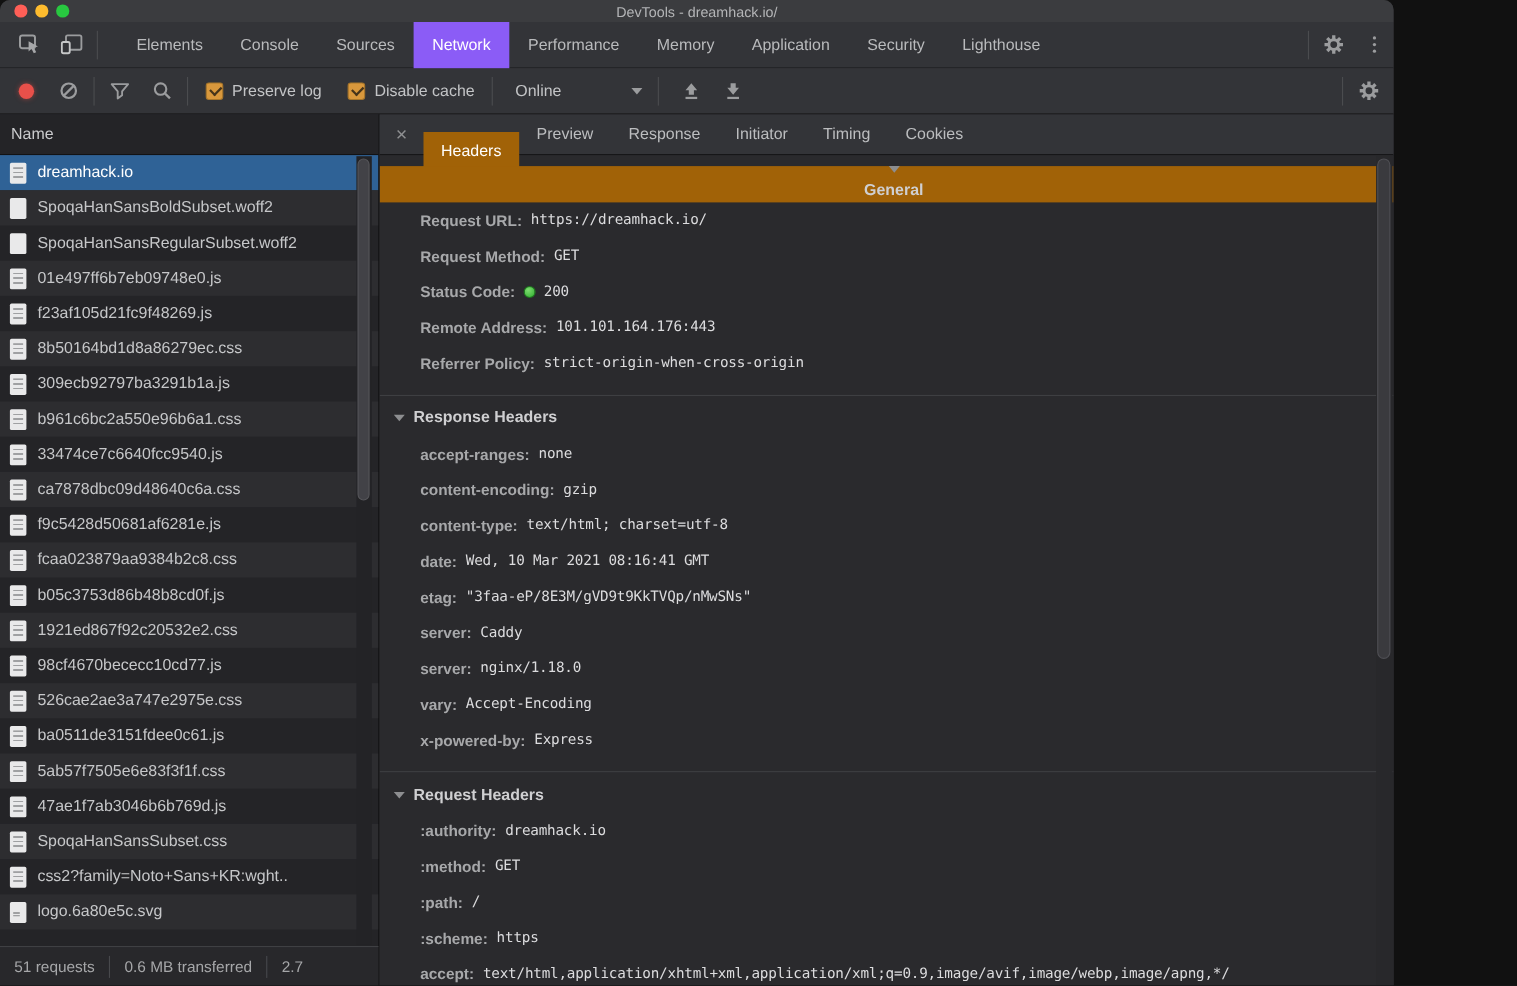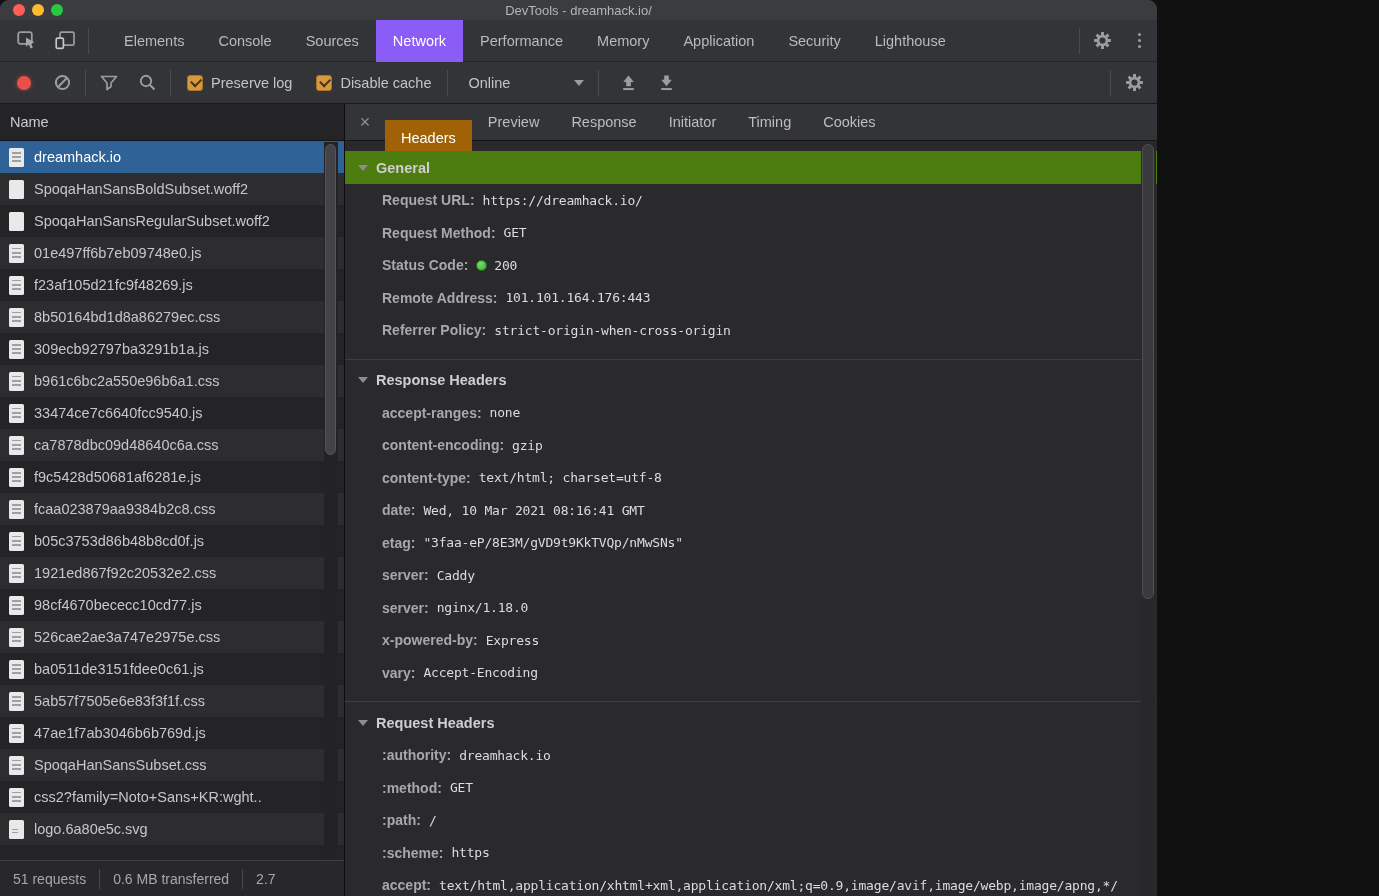--- a/index.html
+++ b/index.html
@@ -1,16 +1,16 @@
 <!DOCTYPE html>
 <html><head>
 <meta charset="utf-8">
 <style>
   html,body{margin:0;padding:0;background:#111;}
-  .window{width:1157px;height:896px;background:#2a2a2d;border-radius:9px 9px 0 0;overflow:hidden;
+  .window{width:1267px;height:896px;background:#2a2a2d;border-radius:9px 9px 0 0;overflow:hidden;
           font-family:"Liberation Sans",sans-serif;position:relative;}
   
   .titlebar{height:20px;background:#3b3c3f;display:flex;align-items:center;justify-content:center;
             position:relative;color:#b4b5b7;font-size:13px;}
   .lights{position:absolute;left:13px;top:4px;display:flex;gap:7px;}
   .light{width:12px;height:12px;border-radius:50%;}
   .light.red{background:#ff5f57;}.light.yellow{background:#febc2e;}.light.green{background:#28c840;}
   
   .tabbar{height:42px;background:#333438;display:flex;align-items:center;border-bottom:1px solid #232427;box-sizing:border-box;}
   .tb-icon{width:38px;height:32px;display:flex;align-items:center;justify-content:center;}
@@ -58,21 +58,21 @@
   .right{flex:1;display:flex;flex-direction:column;background:#2a2a2d;position:relative;overflow:hidden;}
   .detail-tabbar{height:37px;background:#333438;display:flex;align-items:center;border-bottom:1px solid #161618;box-sizing:border-box;}
   .close-x{width:40px;text-align:center;color:#8f9092;font-size:18px;line-height:37px;}
   .dtab{padding:0 16px;height:37px;line-height:37px;font-size:14.5px;color:#bcbdbf;}
   .dtab.active{background:#a16207;color:#fff;margin-top:16px;}
   .detail-content{flex:1;overflow:hidden;padding-top:10px;}
   .section + .section{margin-top:12px;border-top:1px solid #3e3f42;}
   .sec-head{display:flex;align-items:center;height:33px;padding-left:13px;color:#cfcfd1;
             font-weight:bold;font-size:14.5px;gap:8px;}
   .section + .section .sec-head{margin-top:4px;}
-  .sec-head.hl{background:#4d7c0f;}
+  .sec-head.hl{background:#a16207;flex-direction:column;}
   .tri{width:0;height:0;border-left:5px solid transparent;border-right:5px solid transparent;border-top:6px solid #8d8e90;}
   .kv{height:32.5px;display:flex;align-items:center;padding-left:37px;white-space:nowrap;overflow:hidden;}
   .k{color:#a7a8aa;font-weight:bold;font-size:14px;margin-right:8px;}
   .v{color:#dcdcde;font-family:"DejaVu Sans Mono",monospace;font-size:13px;letter-spacing:-0.2px;}
   .dot{width:11px;height:11px;border-radius:50%;margin-right:7px;border:1px solid #1f7a1f;
        background:radial-gradient(circle at 35% 30%,#7ddd6f,#2fae2f);box-sizing:border-box;}
   .d-scroll-track{position:absolute;top:38px;bottom:0;right:1px;width:15px;background:#28282b;}
   .d-scroll-thumb{position:absolute;top:2px;left:1px;width:12px;height:455px;background:#3a3a3e;
                   border:1px solid #4f4f54;border-radius:7px;box-sizing:border-box;}
   svg{display:block;}
@@ -381,26 +381,26 @@
             </div>
             <div class="kv">
               <span class="k">server:</span>
               <span class="v">Caddy</span>
             </div>
             <div class="kv">
               <span class="k">server:</span>
               <span class="v">nginx/1.18.0</span>
             </div>
             <div class="kv">
+              <span class="k">vary:</span>
+              <span class="v">Accept-Encoding</span>
+            </div>
+            <div class="kv">
               <span class="k">x-powered-by:</span>
               <span class="v">Express</span>
-            </div>
-            <div class="kv">
-              <span class="k">vary:</span>
-              <span class="v">Accept-Encoding</span>
             </div>
           </div>
           <div class="section">
             <div class="sec-head">
               <span class="tri"></span>
               <span>Request Headers</span>
             </div>
             <div class="kv">
               <span class="k">:authority:</span>
               <span class="v">dreamhack.io</span>

